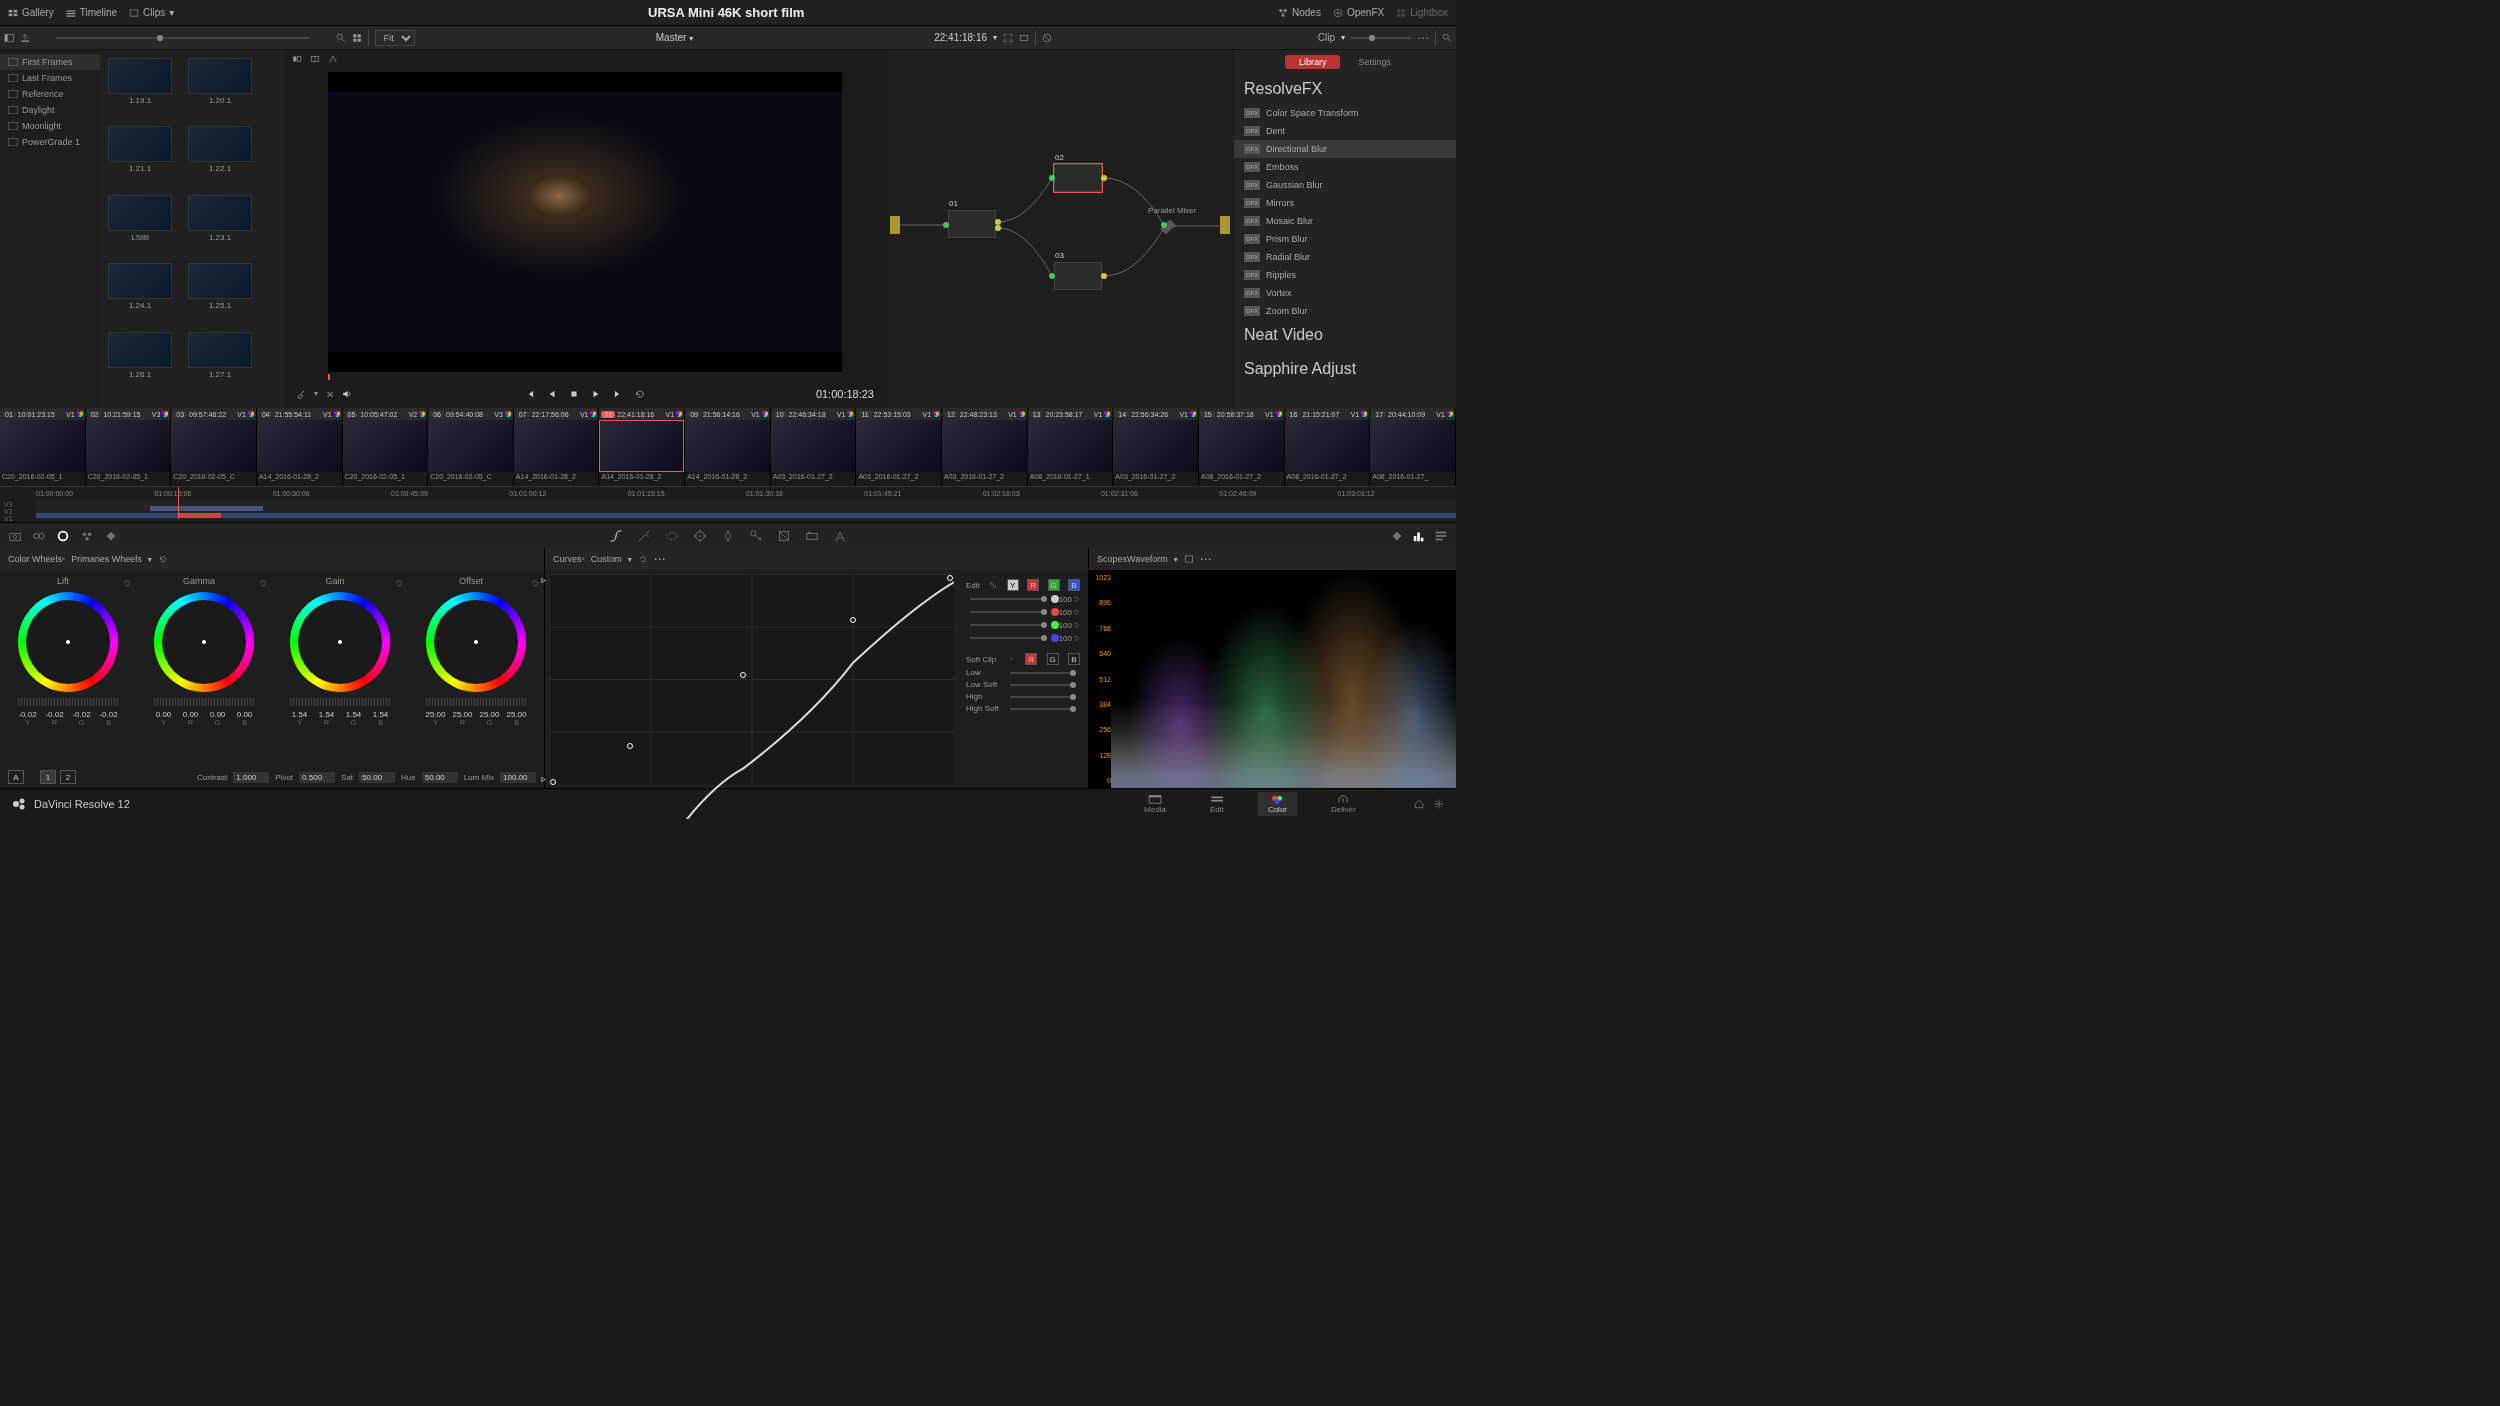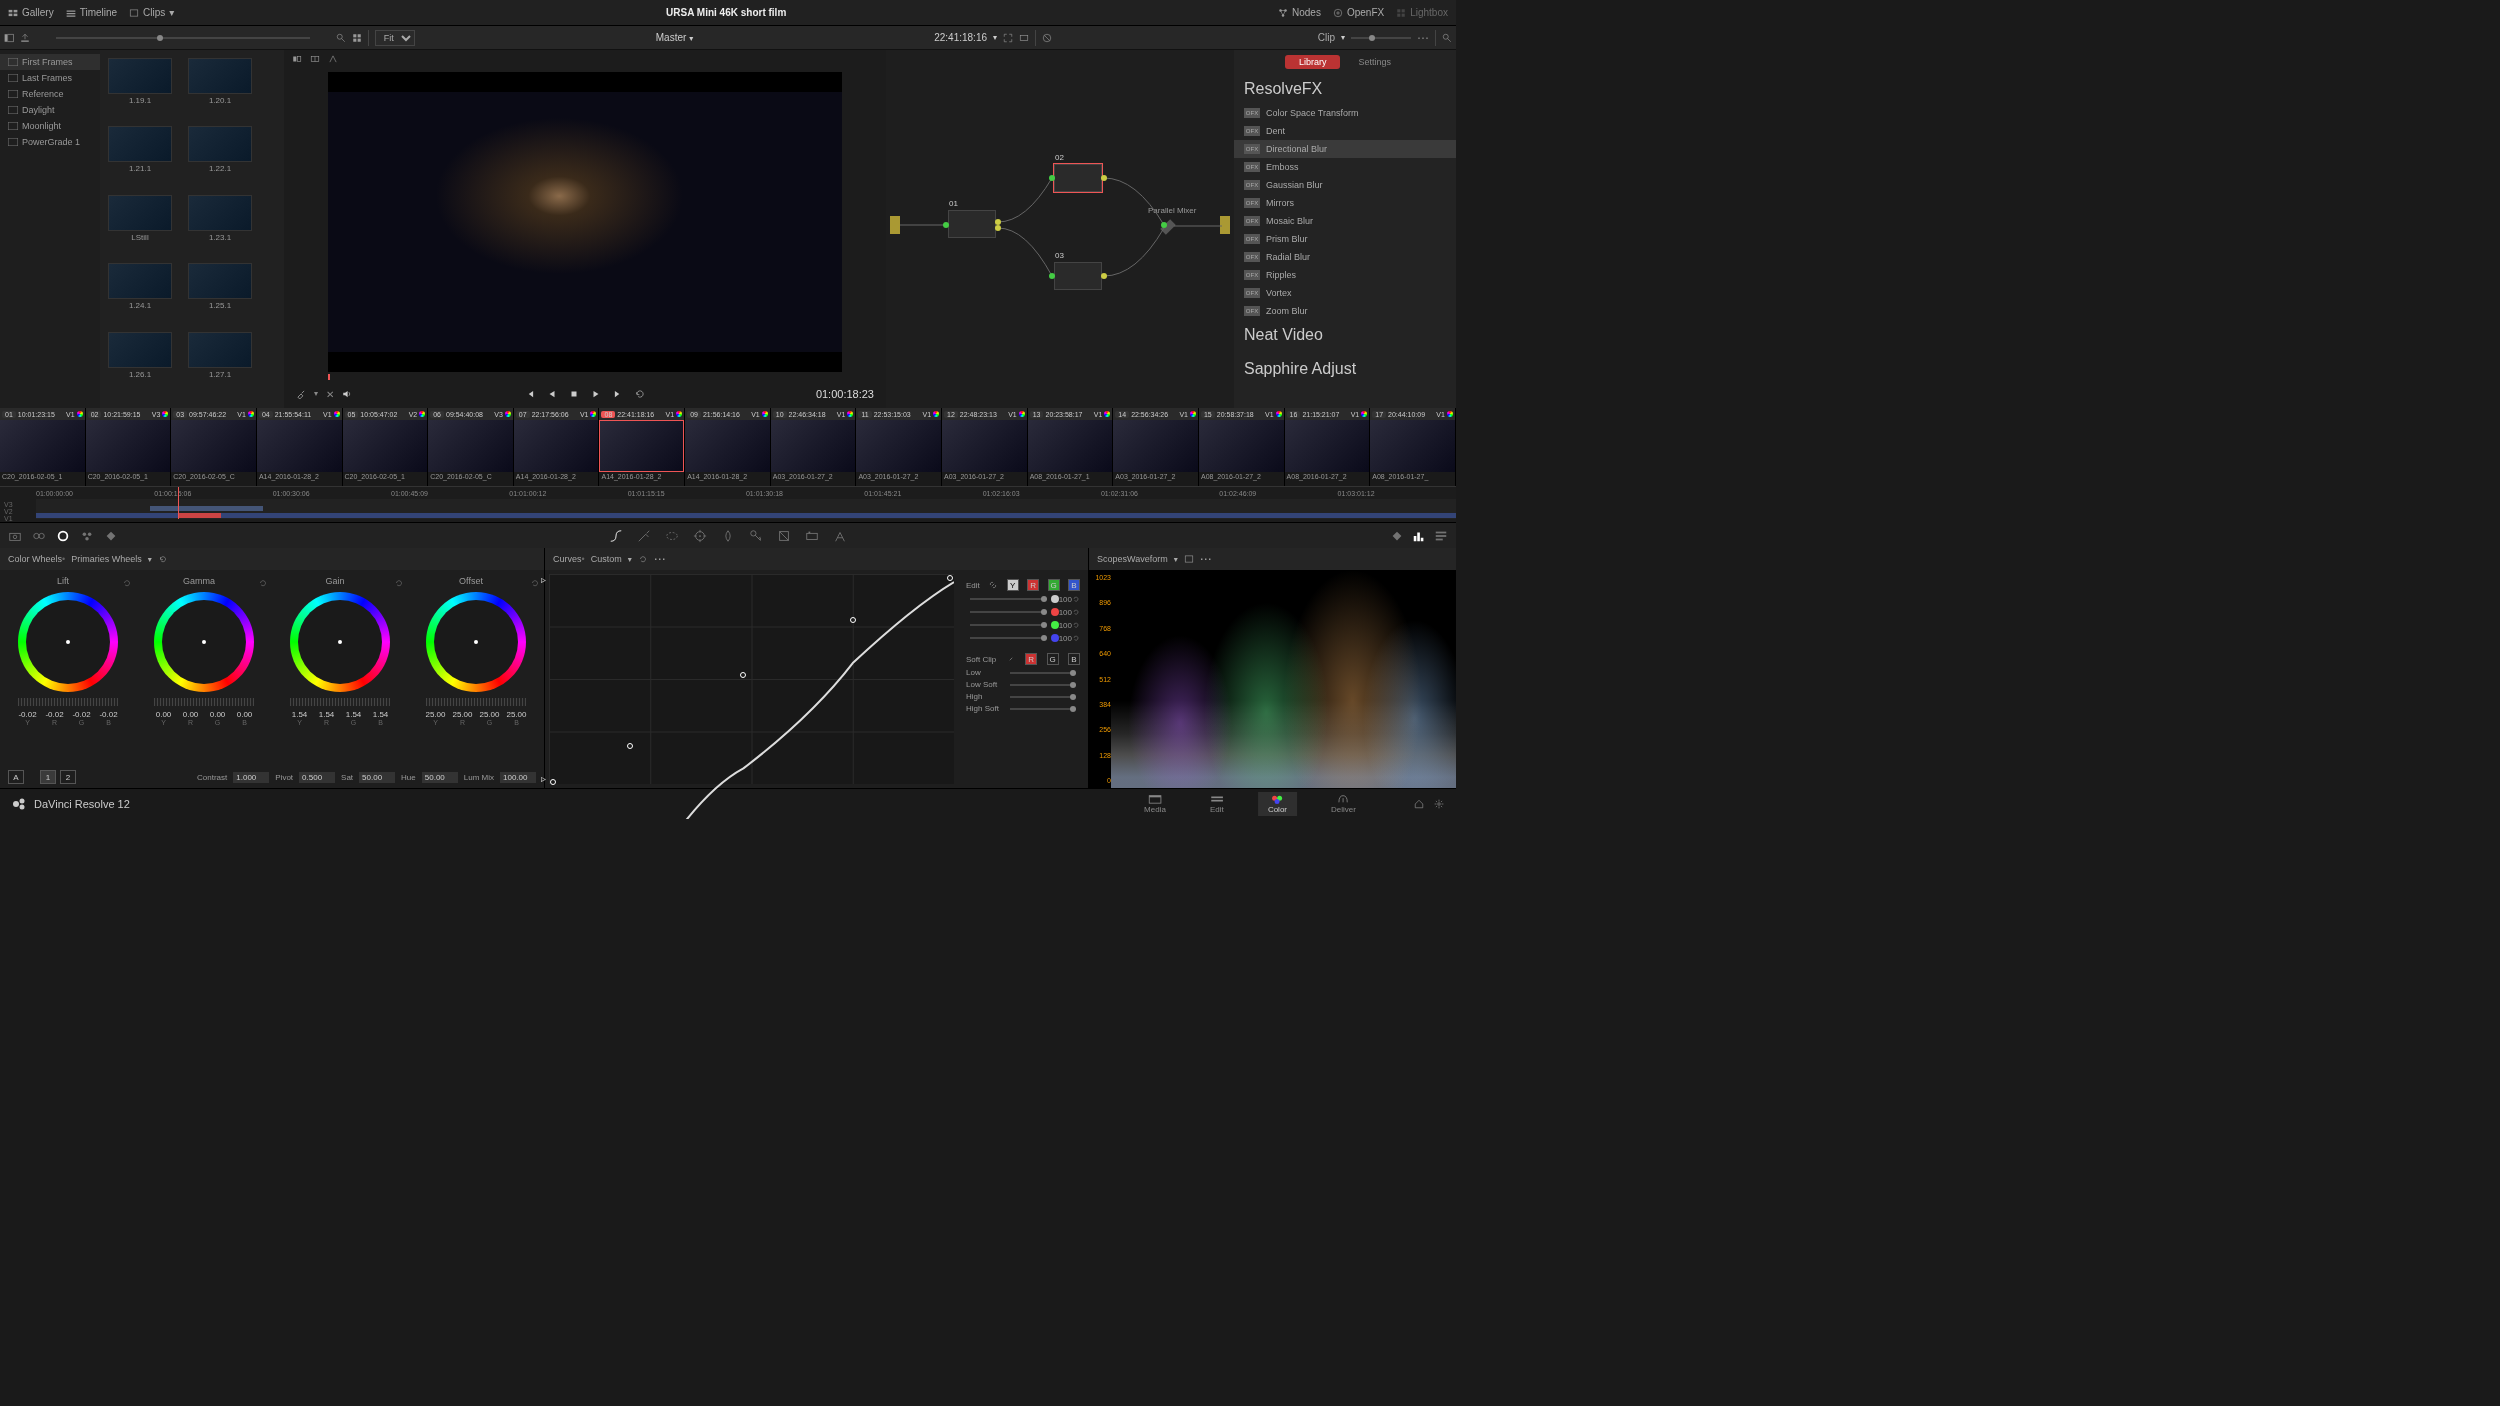--- a/index.html
+++ b/index.html
@@ -1,20 +1,20 @@
 <!DOCTYPE html>
 <html><head>
 <meta charset="utf-8">
 <style>
 * { margin:0; padding:0; box-sizing:border-box; font-family:"Segoe UI",Arial,sans-serif; }
 body { background:#1a1a1a; color:#ccc; font-size:10px; overflow:hidden; width:1456px; height:819px; }
 .topbar { height:26px; background:#212121; display:flex; align-items:center; justify-content:space-between; padding:0 8px; border-bottom:1px solid #000; }
 .topbar-left,.topbar-right { display:flex; gap:12px; align-items:center; }
 .topbar-btn { display:flex; align-items:center; gap:4px; color:#aaa; cursor:pointer; font-size:10px; }
-.title { color:#eee; font-size:10px; font-weight:600; }
+.title { color:#eee; font-size:13px; font-weight:600; }
 .toolbar { height:24px; background:#272727; display:flex; align-items:center; padding:0 4px; gap:6px; border-bottom:1px solid #111; }
 .toolbar-sep { width:1px; height:16px; background:#444; }
 .main { height:358px; display:flex; }
 .gallery-list { width:100px; background:#1e1e1e; padding:4px 0; }
 .gallery-item { padding:3px 8px; color:#999; font-size:9px; cursor:pointer; display:flex; align-items:center; gap:4px; }
 .gallery-item.active { background:#2f2f2f; }
 .gallery-thumbs { width:184px; background:#212121; overflow-y:auto; padding:8px; display:flex; flex-wrap:wrap; gap:0 16px; }
 .thumb-wrap { text-align:center; }
 .thumb { width:64px; height:36px; background:linear-gradient(135deg,#1a2a3a,#0a1a2a); border:1px solid #333; position:relative; }
 .thumb-label { font-size:8px; color:#999; margin-top:2px; }

